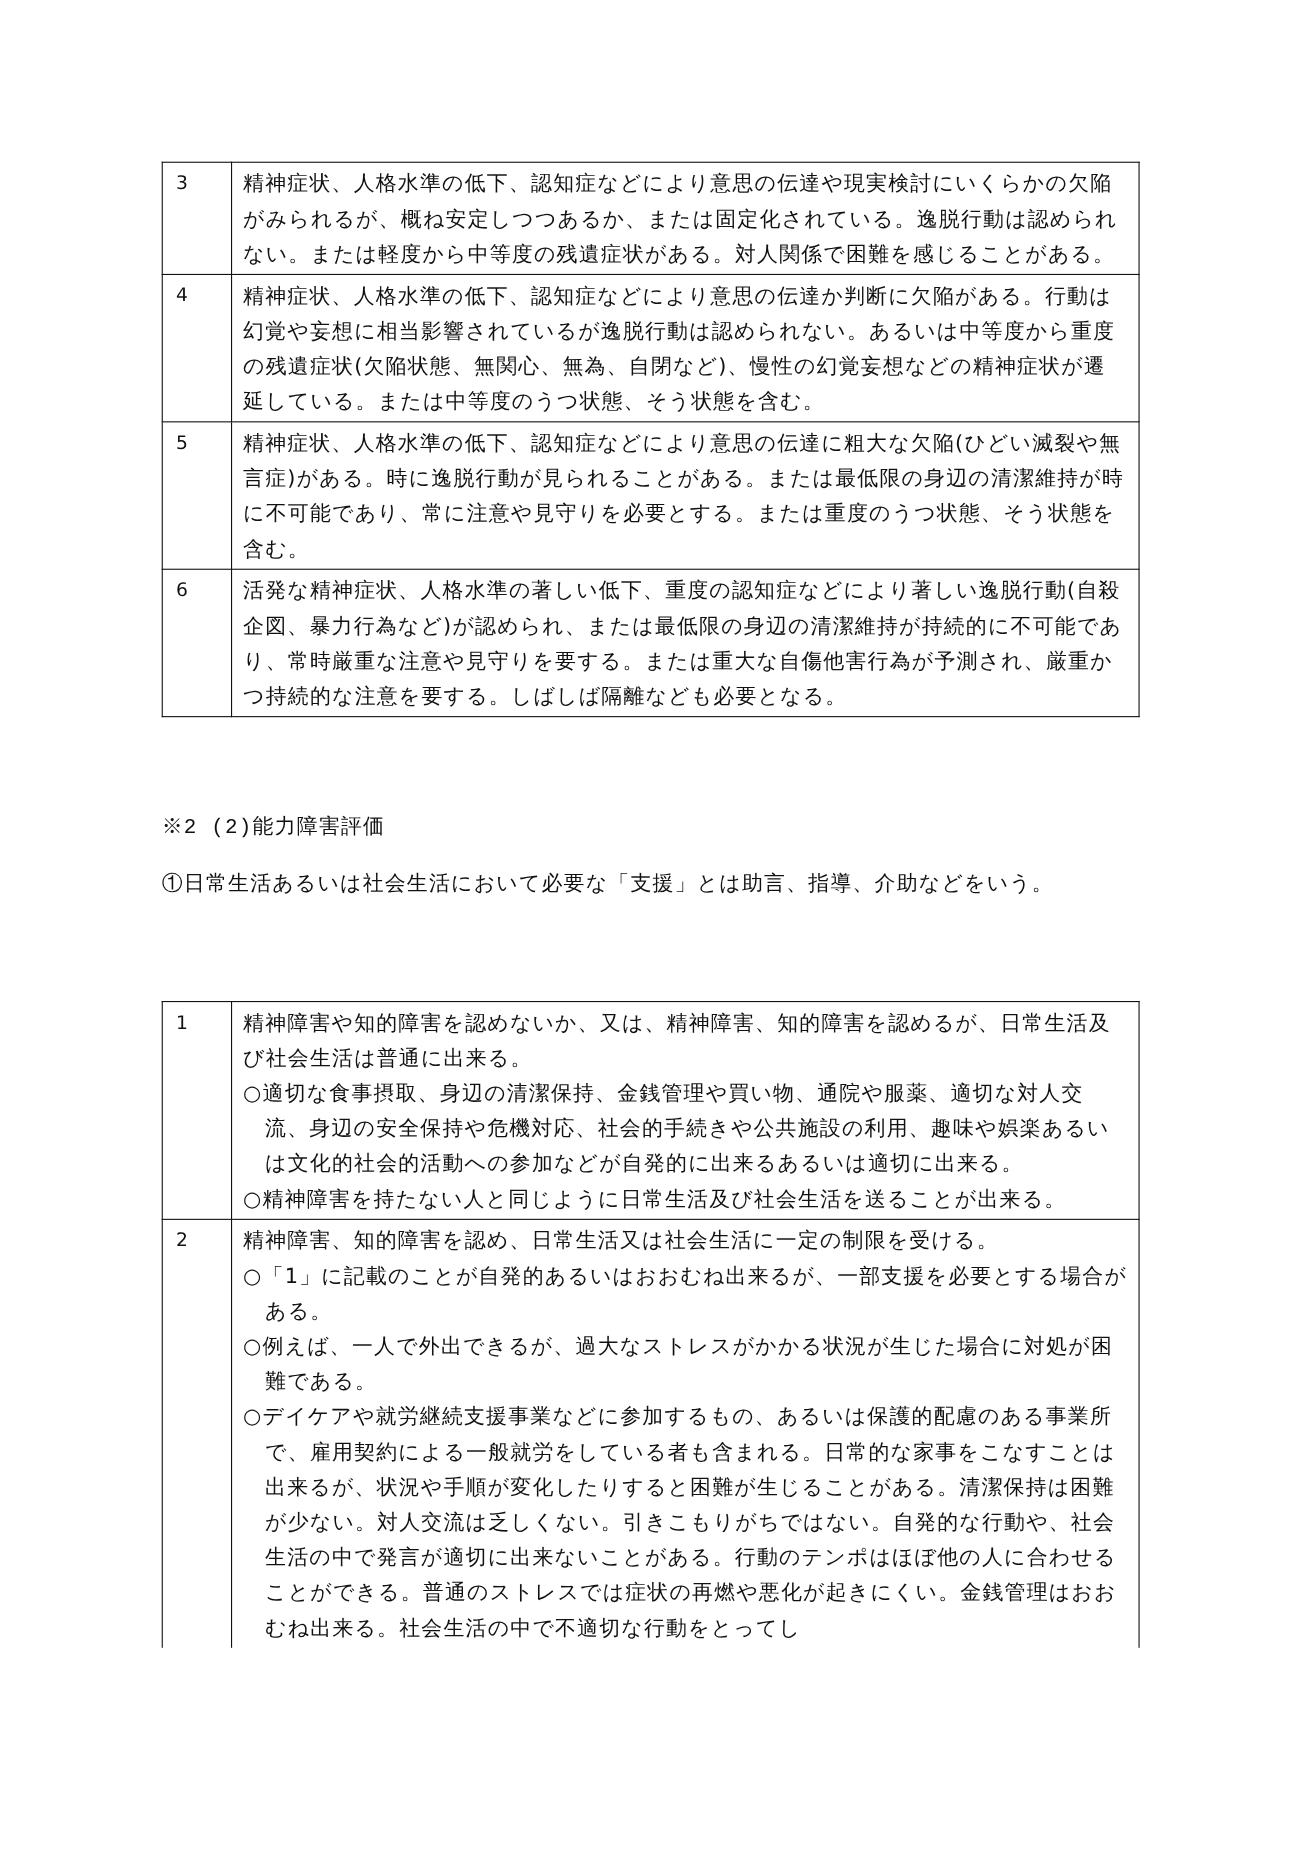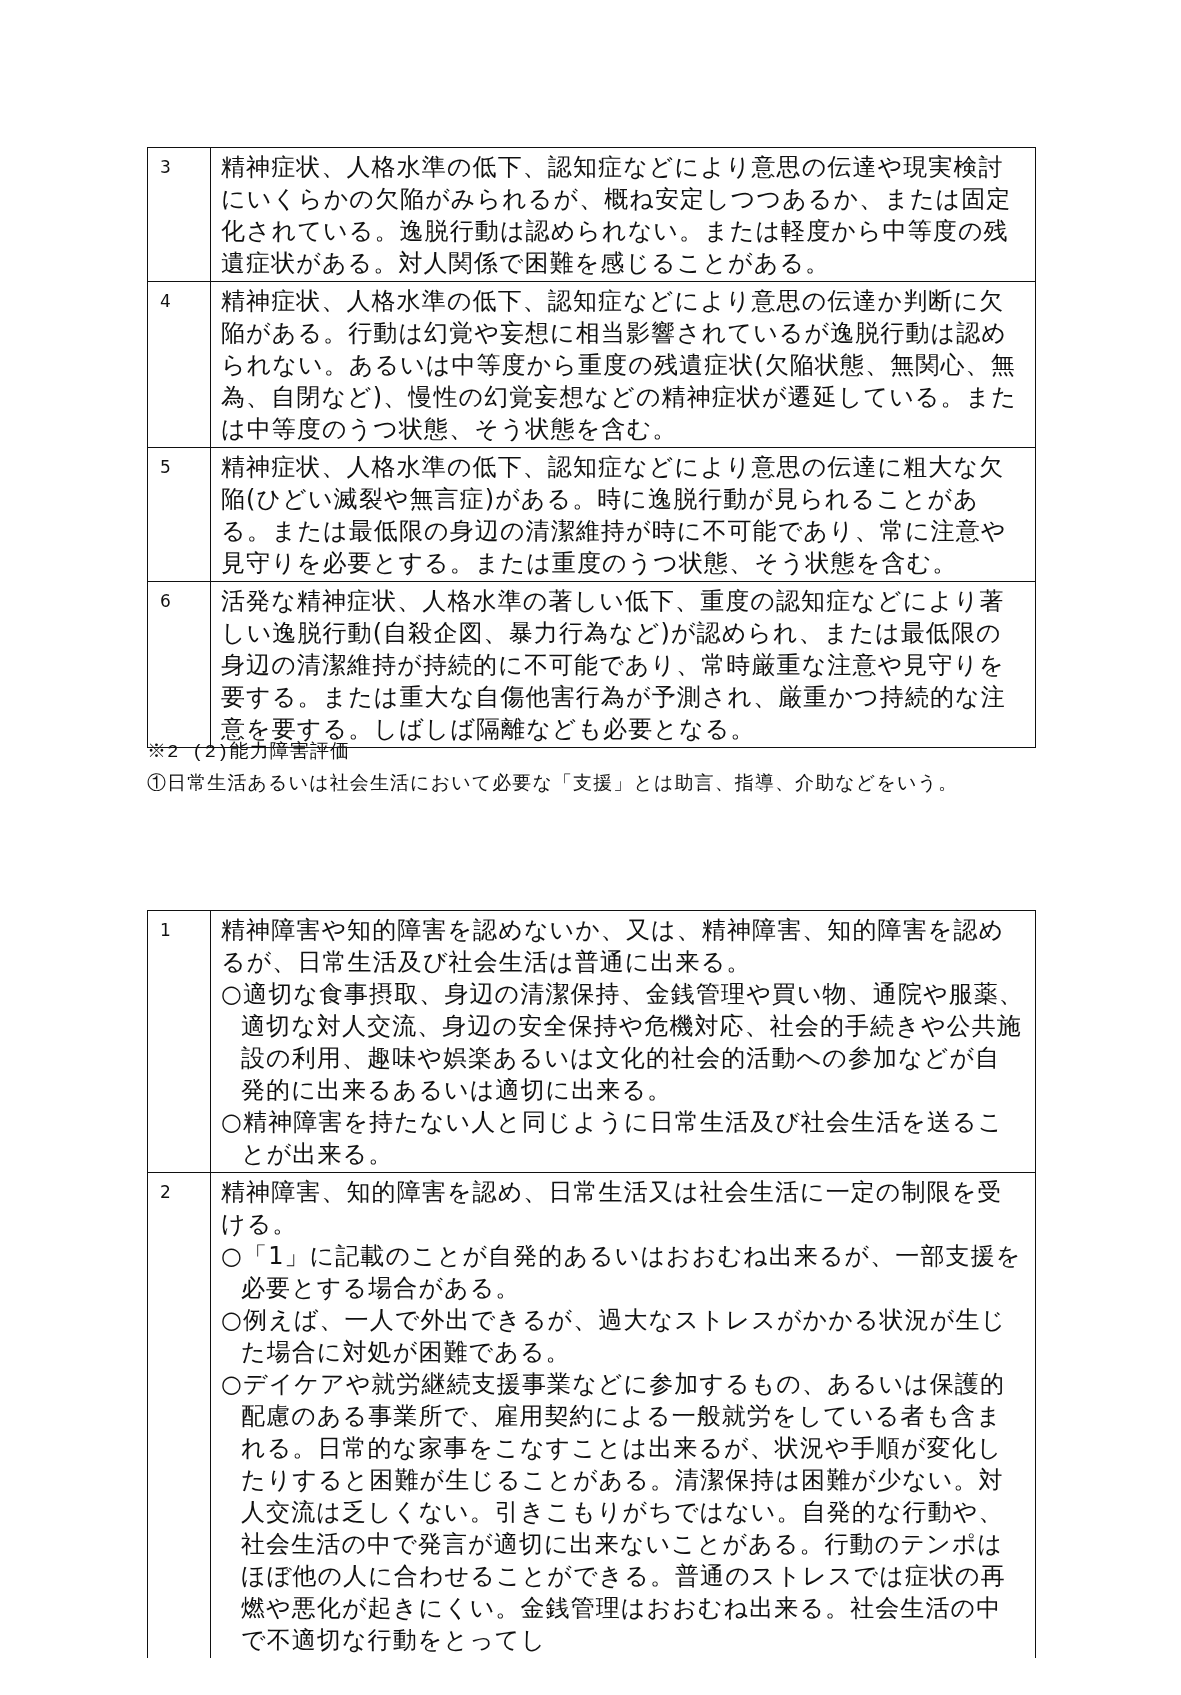--- a/index.html
+++ b/index.html
@@ -8,34 +8,34 @@
     font-family: "DejaVu Sans", sans-serif; color: #111111;
   }
   .page { position: absolute; left: 0; top: 0; width: 1181px; height: 1695px; }
   table.grade {
     position: absolute; left: 147px; width: 889px;
     border-collapse: collapse; table-layout: fixed;
   }
   table.grade td {
     border: 1.3px solid #111;
     vertical-align: top;
-    font-size: 24px; line-height: 32px;
+    font-size: 19px; line-height: 32px;
     padding: 3px 10px 2px 10px;
   }
   table.grade td.num {
     width: 40px; padding-left: 12px; font-size: 17px;
   }
   table.grade td.desc { letter-spacing: 1.1px; }
   table.open tr:last-child td { border-bottom: none; }
   .bullet { padding-left: 20px; text-indent: -20px; }
   .heading-block {
     position: absolute; left: 147px; top: 736px; width: 900px;
     font-size: 19px; line-height: 32px; letter-spacing: 1.1px; font-family: Liberation Mono, monospace;
   }
-  .heading-block .indent { padding-left: 24px; text-indent: -24px; }
+  .heading-block .indent { padding-left: 24px; text-indent: -24px; margin-top: 20px; }
 </style>
 </head>
 <body>
 
 <div class="page">
 
   <table class="grade" style="top:147px;">
     <tbody>
         <tr>
       <td class="num">3</td>

